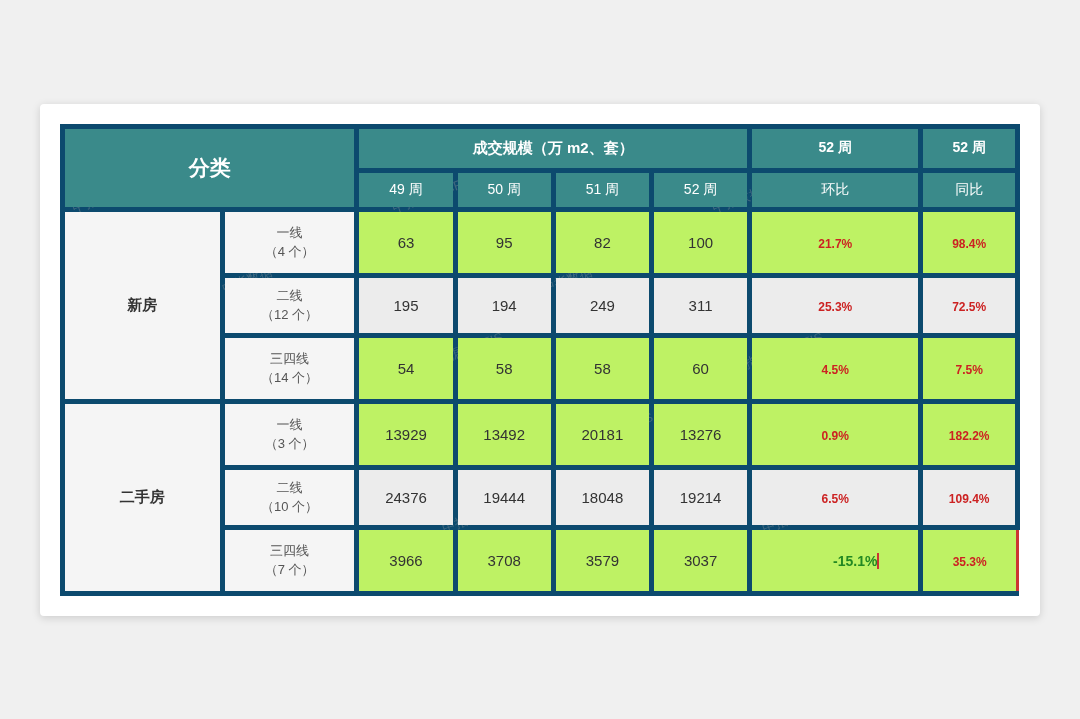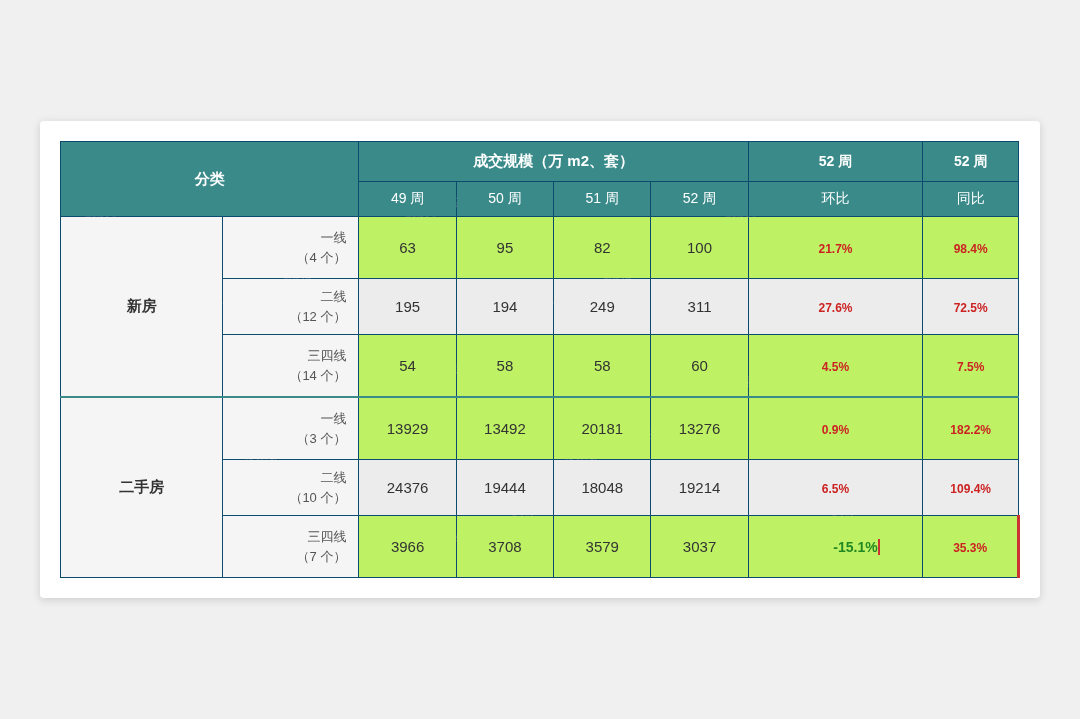--- a/index.html
+++ b/index.html
@@ -17,21 +17,21 @@
       border-radius: 4px;
       box-shadow: 0 2px 8px rgba(0,0,0,0.15);
       position: relative;
       overflow: hidden;
     }
     table {
       border-collapse: collapse;
       width: 960px;
     }
     th, td {
-      border: 1px solid #0c4a6e;
+      border: 5px solid #0c4a6e;
       text-align: center;
       vertical-align: middle;
       font-size: 14px;
       color: #333;
       position: relative;
       z-index: 1;
     }
     
     .header-row-1 th {
       background-color: #3a8a8a;
@@ -54,21 +54,20 @@
       padding: 26px;
       text-align: center;
     }
     
     .subcat {
       background-color: #f5f5f5;
       color: #555;
       font-size: 13px;
       padding: 8px 12px;
       line-height: 1.5;
-      text-align: right;
     }
     
     .data-white {
       background-color: #bef264;
       padding: 22px 8px;
       font-size: 15px;
     }
     
     .data-gray {
       background-color: #ececec;
@@ -127,21 +126,21 @@
       <div class="watermark-text" style="top: 240px; left: 690px;">中指数据 CREIS</div>
       <div class="watermark-text" style="top: 320px; left: 200px;">中指数据 CREIS</div>
       <div class="watermark-text" style="top: 320px; left: 520px;">中指数据 CREIS</div>
       <div class="watermark-text" style="top: 400px; left: 80px;">中指数据 CREIS</div>
       <div class="watermark-text" style="top: 400px; left: 400px;">中指数据 CREIS</div>
       <div class="watermark-text" style="top: 400px; left: 720px;">中指数据 CREIS</div>
     </div>
   <table>
     <thead>
       <tr class="header-row-1">
-        <th rowspan="2" colspan="2" style="font-size:15px;">分类</th>
+        <th rowspan="2" colspan="2" style="font-size:21px;">分类</th>
         <th colspan="4" style="font-size:15px;">成交规模（万 m2、套）</th>
         <th rowspan="1">52 周</th>
         <th rowspan="1">52 周</th>
       </tr>
       <tr class="header-row-2">
         <th>49 周</th>
         <th>50 周</th>
         <th>51 周</th>
         <th>52 周</th>
         <th>环比</th>
@@ -160,21 +159,21 @@
           <td class="data-white"><span class="pct-red">21.7%</span></td>
           <td class="data-white"><span class="pct-red">98.4%</span></td>
         </tr>
         <tr>
           <td class="subcat" style="white-space: pre-line;">二线
 （12 个）</td>
           <td class="data-gray">195</td>
           <td class="data-gray">194</td>
           <td class="data-gray">249</td>
           <td class="data-gray">311</td>
-          <td class="data-gray"><span class="pct-red">27.6%</span></td>
+          <td class="data-gray"><span class="pct-red">25.3%</span></td>
           <td class="data-gray"><span class="pct-red">72.5%</span></td>
         </tr>
         <tr class="section-border-bottom">
           <td class="subcat" style="white-space: pre-line;">三四线
 （14 个）</td>
           <td class="data-white">54</td>
           <td class="data-white">58</td>
           <td class="data-white">58</td>
           <td class="data-white">60</td>
           <td class="data-white"><span class="pct-red">4.5%</span></td>

